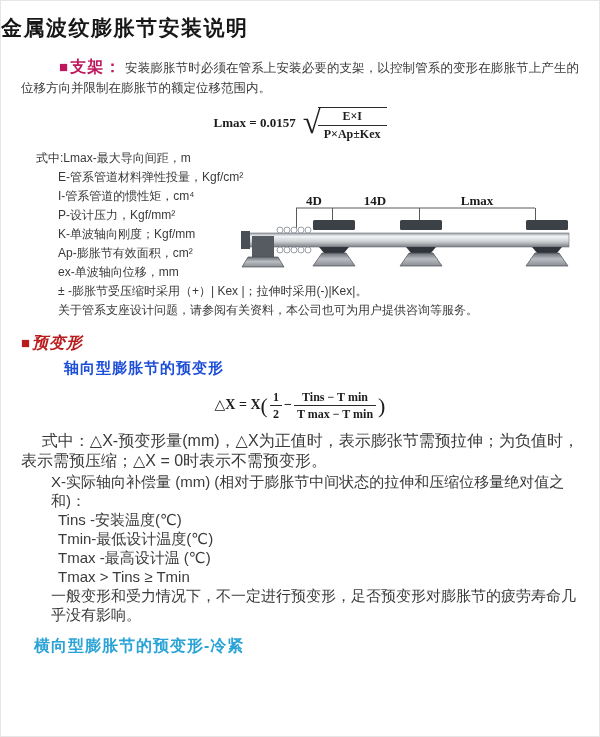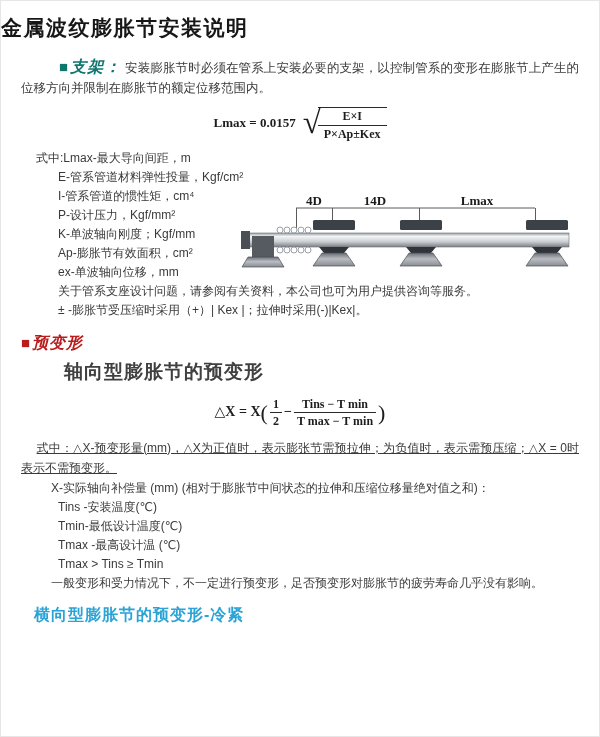--- a/index.html
+++ b/index.html
@@ -8,21 +8,21 @@
   .page {
     position:relative; width:600px; height:737px; margin:0 auto;
     background:#fff; border:1px solid #e6e6e6; overflow:hidden; color:#3a3a3a;
   }
   .doc-title {
     margin:13px 0 15px; text-align:left; font-size:21px; font-weight:bold;
     color:#171717; letter-spacing:1.5px;
   }
   .para { margin:0 20px; font-size:12.5px; line-height:20px; text-align:justify; }
   .para.indented { text-indent:38px; }
-  .sec-head-inline { color:#0f766e; font-size:16px; font-weight:bold; letter-spacing:1px;font-style:italic; }
+  .sec-head-inline { color:#be185d; font-size:16px; font-weight:bold; letter-spacing:1px; }
   .marker { font-size:15px; margin-right:1px; }
   .example-line { margin:3px 20px 0; font-size:12.5px; text-indent:2em; }
 
   
   .math { font-family:"Liberation Serif","DejaVu Serif",serif; font-weight:bold; color:#1d1d1d; }
   .formula1 { text-align:center; margin:9px 0 7px; font-size:13px; }
   .sqrt { display:inline-flex; align-items:center; margin-left:7px; vertical-align:middle; }
   .sqrt .rad { font-size:33px; font-weight:400; line-height:0.85; margin-right:-3px; transform:translateY(-2px); }
   .sqrt .sbody { display:inline-flex; flex-direction:column; text-align:center; border-top:1.5px solid #2a2a2a; line-height:1.25; font-size:12px; }
   .sqrt .sbody .fnum { border-bottom:1px solid #2a2a2a; padding:1px 10px 1px; }
@@ -37,25 +37,25 @@
   .varlist .lead { margin-left:15px; }
   .varlist .item { margin-left:37px; }
 
   
   .diagram { position:absolute; left:238px; top:194px; }
   .diagram text { font-family:"Liberation Serif","DejaVu Serif",serif; font-size:13px; font-weight:bold; fill:#1b1b1b; text-anchor:middle; }
 
   .sec2-head { margin:13px 20px 5px; font-size:16px; font-weight:bold; color:#b91c1c; letter-spacing:1px;font-style:italic; }
   .predeform-body { margin:0 18px; font-size:12.5px; line-height:22px; text-indent:2em; text-align:justify; }
 
-  .axial-head { margin:4px 0 0 63px; font-size:19px; font-weight:bold; color:#404040; letter-spacing:1px; }
+  .axial-head { margin:4px 0 0 63px; font-size:15px; font-weight:bold; color:#1d4ed8; letter-spacing:1px; }
   .formula2 { text-align:center; margin:12px 8px 9px; font-size:14px; }
   .formula2 .frac { font-size:12px; }
-  .expl { margin:0 20px; font-size:12px; line-height:20px; text-indent:1.3em; text-align:justify;text-decoration:underline; }
-  .axial-lines { margin:1px 20px 12px; font-size:12px; line-height:19px; }
+  .expl { margin:0 20px; font-size:16px; line-height:20px; text-indent:1.3em; text-align:justify; }
+  .axial-lines { margin:1px 20px 12px; font-size:15px; line-height:19px; }
   .axial-lines div { margin-left:37px; }
   .axial-lines div.wide { margin-left:30px; }
 
   .trans-head { margin:9px 0 0 33px; font-size:16px; font-weight:bold; color:#2aa3d6; letter-spacing:1px; }
 </style>
 </head>
 <body>
 
 <div class="page">
 
@@ -77,22 +77,22 @@
   </div>
 
   <div class="varlist">
     <div class="lead">式中:Lmax-最大导向间距，m</div>
     <div class="item">E-管系管道材料弹性投量，Kgf/cm²</div>
     <div class="item">I-管系管道的惯性矩，cm⁴</div>
     <div class="item">P-设计压力，Kgf/mm²</div>
     <div class="item">K-单波轴向刚度；Kgf/mm</div>
     <div class="item">Ap-膨胀节有效面积，cm²</div>
     <div class="item">ex-单波轴向位移，mm</div>
+    <div class="item">± -膨胀节受压缩时采用（+）| Kex |；拉伸时采用(-)|Kex|。</div>
     <div class="item">关于管系支座设计问题，请参阅有关资料，本公司也可为用户提供咨询等服务。</div>
-    <div class="item">± -膨胀节受压缩时采用（+）| Kex |；拉伸时采用(-)|Kex|。</div>
   </div>
 
   <svg class="diagram" width="358" height="96" viewBox="0 0 358 96">
     <defs>
       <linearGradient id="pipeG" x1="0" y1="0" x2="0" y2="1">
         <stop offset="0" stop-color="#9aa0a6"></stop>
         <stop offset="0.25" stop-color="#f2f4f5"></stop>
         <stop offset="0.6" stop-color="#cdd1d4"></stop>
         <stop offset="1" stop-color="#7d8187"></stop>
       </linearGradient>

